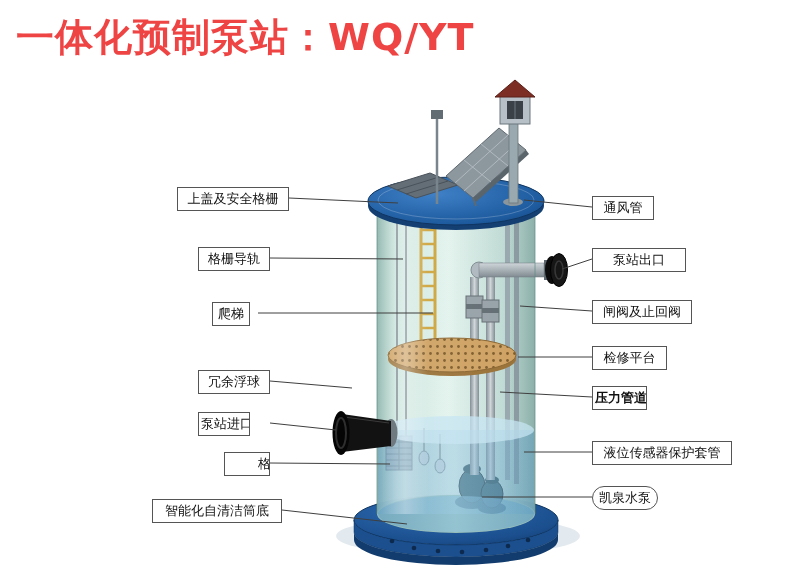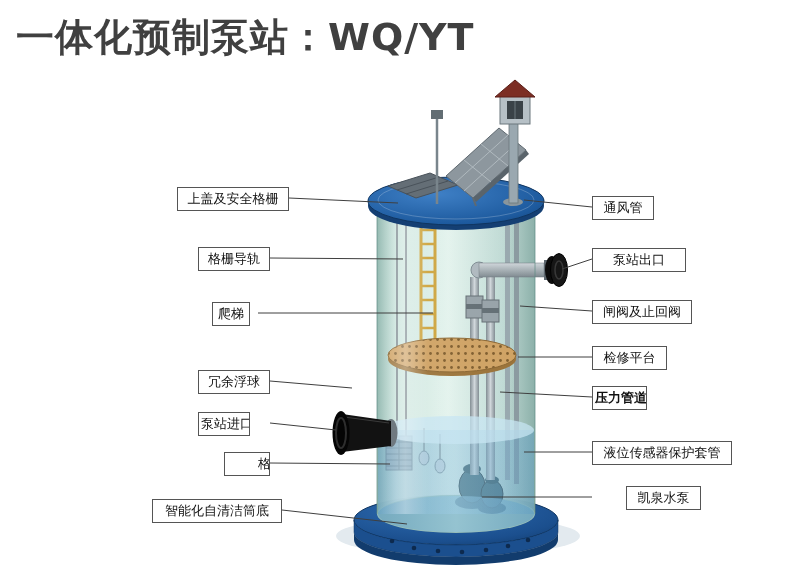--- a/index.html
+++ b/index.html
@@ -1,21 +1,21 @@
 <!DOCTYPE html>
 <html><head>
 <meta charset="utf-8">
 <style>
   * { margin:0; padding:0; box-sizing:border-box; }
   html,body { background:#ffffff; }
   body { font-family:"Liberation Sans","DejaVu Sans",sans-serif; }
   .page { position:relative; width:800px; height:568px; background:#ffffff; overflow:hidden; }
   .title {
     position:absolute; left:16px; top:12px;
-    font-size:38px; font-weight:900; color:#404040;
+    font-size:38px; font-weight:900; color:#ef4444;
     letter-spacing:1px; white-space:nowrap;
     font-family:"DejaVu Sans","Liberation Sans",sans-serif;
   }
   .art { position:absolute; left:0; top:0; }
   .lbl {
     position:absolute; border:1px solid #555; background:#fff; color:#111;
     font-size:13px; line-height:16px; padding:3px 2px; text-align:center;
     white-space:nowrap; overflow:hidden;
   }
 </style>
@@ -261,15 +261,15 @@
   <div class="lbl" style="left:198px; top:412px; width:52px;">泵站进口</div>
   <div class="lbl" style="left:224px; top:452px; width:46px;padding-left:33px;">格栅</div>
   <div class="lbl" style="left:152px; top:499px; width:130px;">智能化自清洁筒底</div>
 
   <div class="lbl" style="left:592px; top:196px; width:62px;text-align:center;">通风管</div>
   <div class="lbl" style="left:592px; top:248px; width:94px;">泵站出口</div>
   <div class="lbl" style="left:592px; top:300px; width:100px;">闸阀及止回阀</div>
   <div class="lbl" style="left:592px; top:346px; width:75px;">检修平台</div>
   <div class="lbl" style="left:592px; top:386px; width:55px;font-weight:bold;">压力管道</div>
   <div class="lbl" style="left:592px; top:441px; width:140px;">液位传感器保护套管</div>
-  <div class="lbl" style="left:626px; top:486px; width:75px;">凯泉水泵</div>
+  <div class="lbl" style="left:592px; top:486px; width:66px;border-radius:12px;">凯泉水泵</div>
 
 </div>
 
 </body></html>

